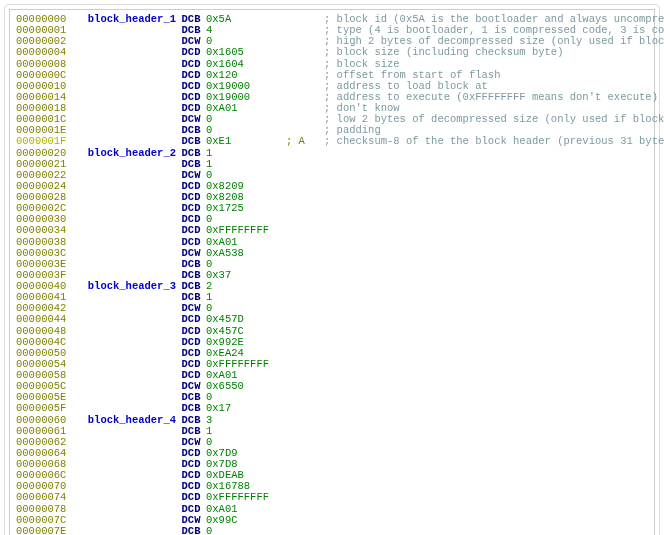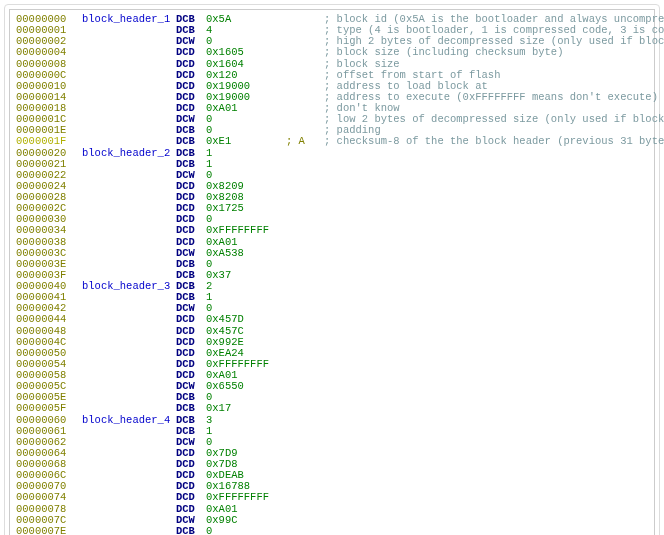--- a/index.html
+++ b/index.html
@@ -25,30 +25,32 @@
   }
   .row { display: flex; }
   .addr {
     color: #808000;
     width: 66px;
     flex-shrink: 0;
   }
   .addr.current { color: #b0b000; }
   .label {
     color: #0000cc;
-    font-weight: normal;
+    font-weight: bold;
     width: 94px;
     flex-shrink: 0;
+    text-align: right;
   }
   .label.blank { width: 94px; }
   .op {
     color: #000080;
     font-weight: bold;
     width: 30px;
     flex-shrink: 0;
+    text-align: center;
   }
   .val {
     color: #008000;
     font-weight: normal;
     width: 80px;
     flex-shrink: 0;
   }
   .tail {
     color: #808000;
     width: 38px;

